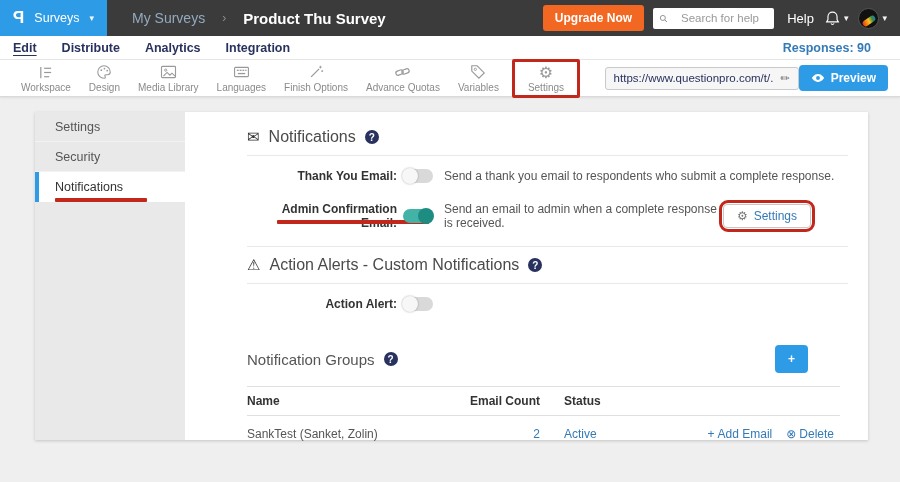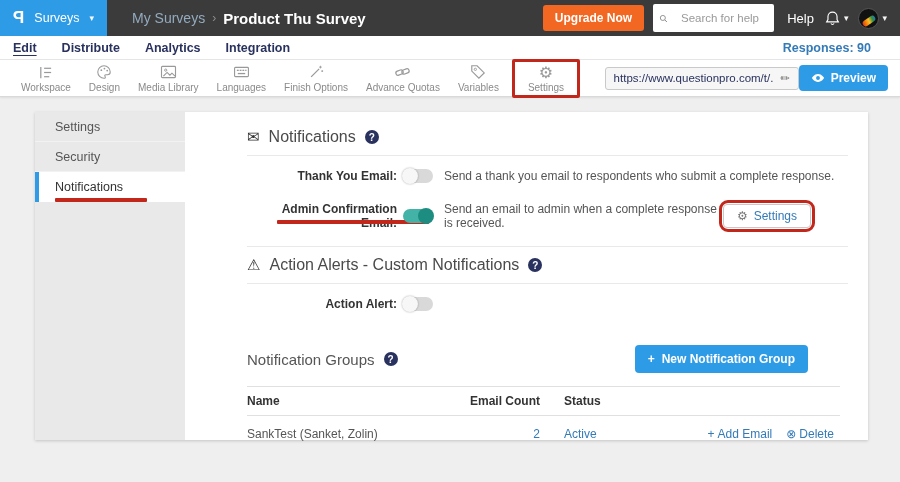--- a/index.html
+++ b/index.html
@@ -6,27 +6,27 @@
   body {
     width: 900px; height: 482px; overflow: hidden; position: relative;
     background: #efefef; font-family: "Liberation Sans", sans-serif;
   }
   
   .topbar { height: 36px; background: #3b3b3b; display: flex; align-items: center; color: #fff; }
   .logo-area { background: #2e9be6; height: 36px; display: flex; align-items: center; padding: 0 13px; gap: 10px; cursor: pointer; }
   .logo { font-weight: bold; font-size: 17px; transform: scaleX(-1); display:inline-block; }
   .menu-label { font-size: 12.5px; }
   .caret { font-size: 9px; opacity: .95; }
-  .breadcrumb { display: flex; align-items: center; gap: 7px; margin-left: 25px; }
+  .breadcrumb { display: flex; align-items: center; gap: 17px; margin-left: 25px; }
   .crumb-parent { color: #93aabf; font-size: 14px; cursor: pointer; }
   .crumb-sep { color: #8d8d8d; font-size: 12px; }
   .crumb-current { color: #fff; font-size: 15px; font-weight: bold; }
   .upgrade { margin-left: auto; background: #f26822; color: #fff; border: none; border-radius: 3px;
              font-size: 12px; font-weight: bold; padding: 6px 12px; cursor: pointer; font-family: inherit; }
-  .search-box { margin-left: 9px; width: 121px; height: 28px; background: #fff; border-radius: 2px;
+  .search-box { margin-left: 9px; width: 121px; height: 21px; background: #fff; border-radius: 2px;
                 display: flex; align-items: center; padding: 0 6px; gap: 13px; }
   .search-box input { border: none; outline: none; width: 100%; font-size: 11.5px; color: #444; font-family: inherit; }
   .search-box input::placeholder { color: #999; }
   .help-label { margin-left: 13px; font-size: 13px; }
   .icon-btn { display: flex; align-items: center; gap: 3px; margin-left: 10px; cursor: pointer; }
   .avatar { width: 21px; height: 21px; border-radius: 50%; background: #111; position: relative; overflow: hidden; border: 1px solid #555; }
   .avatar::after { content: ""; position: absolute; left: 3px; top: 9px; width: 14px; height: 6px; border-radius: 3px;
                    background: linear-gradient(100deg,#d32f2f,#f57c00,#fbc02d,#388e3c,#1976d2);
                    transform: rotate(-35deg); }
   
@@ -293,21 +293,20 @@
     <div class="row">
       <span class="row-label">Action Alert:</span>
       <span class="toggle off"></span>
     </div>
 
     <div class="groups-head">
       <span>Notification Groups</span>
       <span class="help">?</span>
       <button class="btn-primary">
         <span>+</span>
-        <span>New Notification Group</span>
       </button>
     </div>
 
     <div class="tbl">
       <div class="tbl-head">
         <span class="col-name">Name</span>
         <span class="col-count">Email Count</span>
         <span class="col-status">Status</span>
         <span class="col-actions"></span>
       </div>

